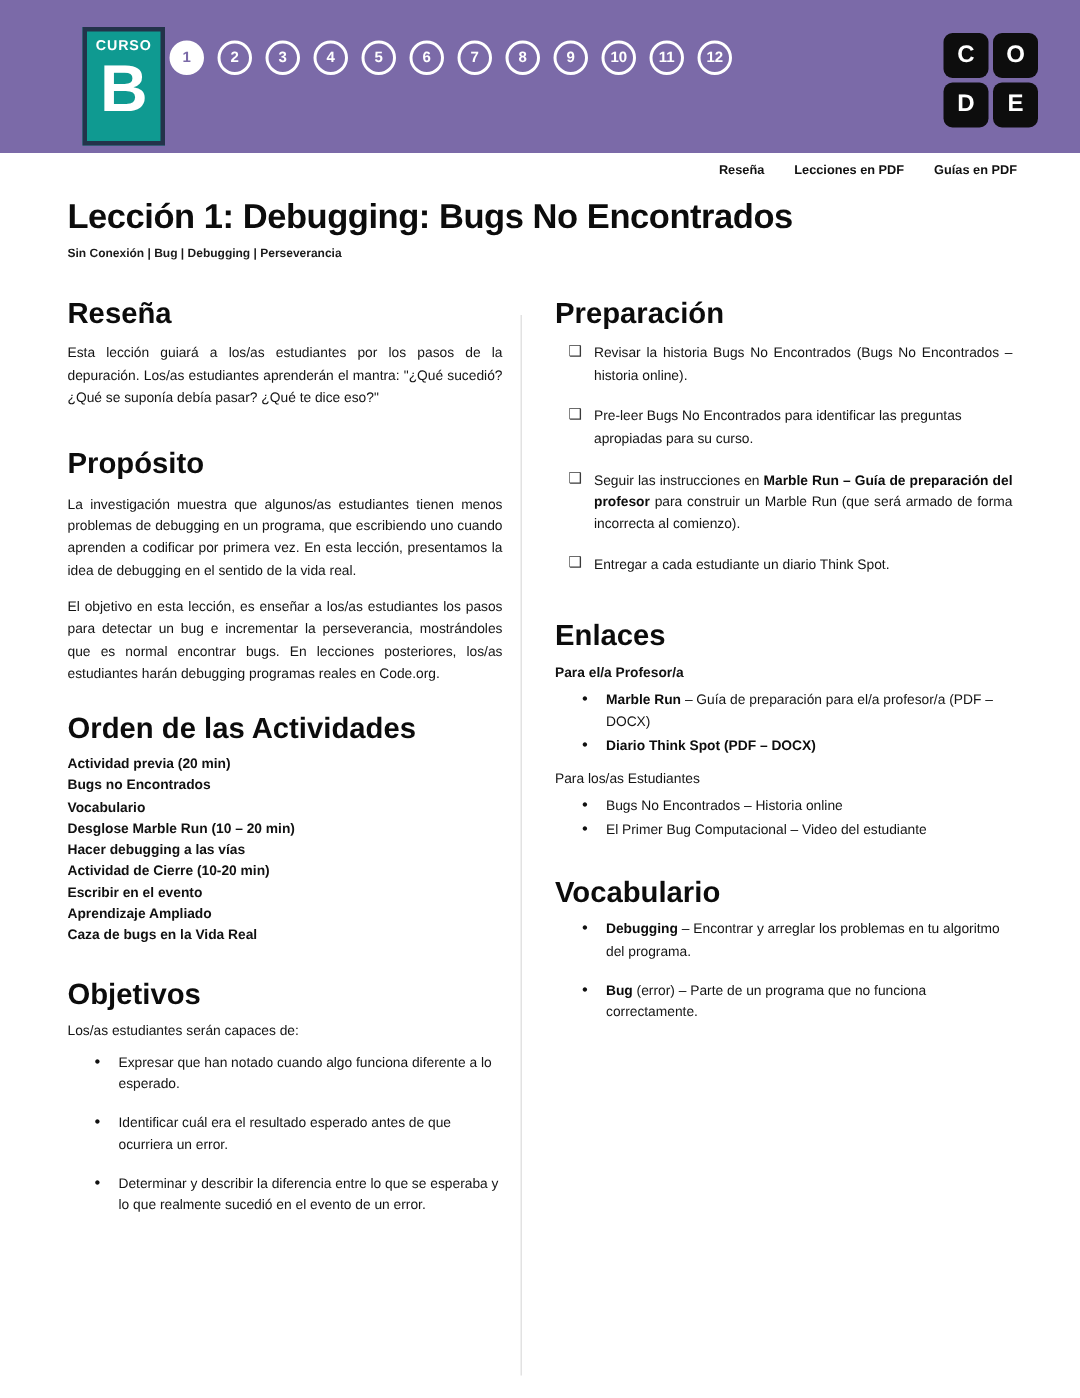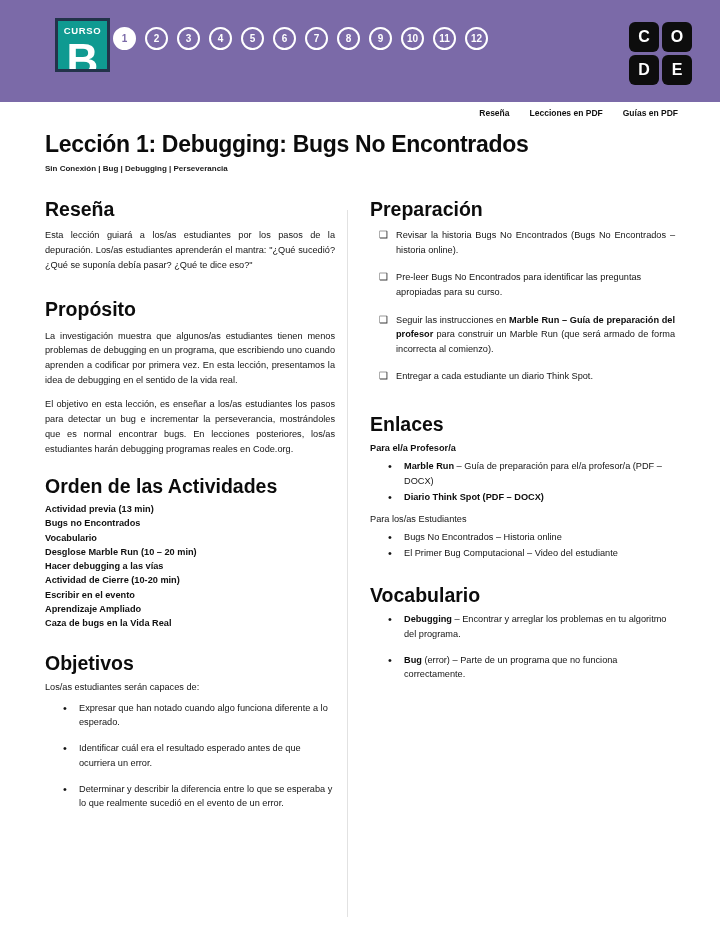--- a/index.html
+++ b/index.html
@@ -15,21 +15,21 @@
   
   .topbar {
     position: relative;
     width: 720px;
     height: 102px;
     background: #7b6aa8;
   }
   .curso-badge {
     position: absolute;
     left: 55px; top: 18px;
-    width: 55px; height: 54px;
+    width: 55px; height: 79px;
     background: #0f9a91;
     border: 3px solid #23334a;
     display: flex;
     flex-direction: column;
     align-items: center;
     justify-content: flex-start;
     padding-top: 5px;
     overflow: hidden;
   }
   .curso-label {
@@ -296,21 +296,21 @@
       <h2 class="sec">Propósito</h2>
       <p class="body">La investigación muestra que algunos/as estudiantes tienen menos problemas de debugging en un programa, que escribiendo uno cuando aprenden a codificar por primera vez. En esta lección, presentamos la idea de debugging en el sentido de la vida real.</p>
       <p class="body">El objetivo en esta lección, es enseñar a los/as estudiantes los pasos para detectar un bug e incrementar la perseverancia, mostrándoles que es normal encontrar bugs. En lecciones posteriores, los/as estudiantes harán debugging programas reales en Code.org.</p>
     </section>
 
     <div class="spacer-sm"></div>
 
     <section>
       <h2 class="sec tight">Orden de las Actividades</h2>
       <ul class="activity-list">
-        <li>Actividad previa (13 min)</li>
+        <li>Actividad previa (20 min)</li>
         <li>Bugs no Encontrados</li>
         <li>Vocabulario</li>
         <li>Desglose Marble Run (10 – 20 min)</li>
         <li>Hacer debugging a las vías</li>
         <li>Actividad de Cierre (10-20 min)</li>
         <li>Escribir en el evento</li>
         <li>Aprendizaje Ampliado</li>
         <li>Caza de bugs en la Vida Real</li>
       </ul>
     </section>

